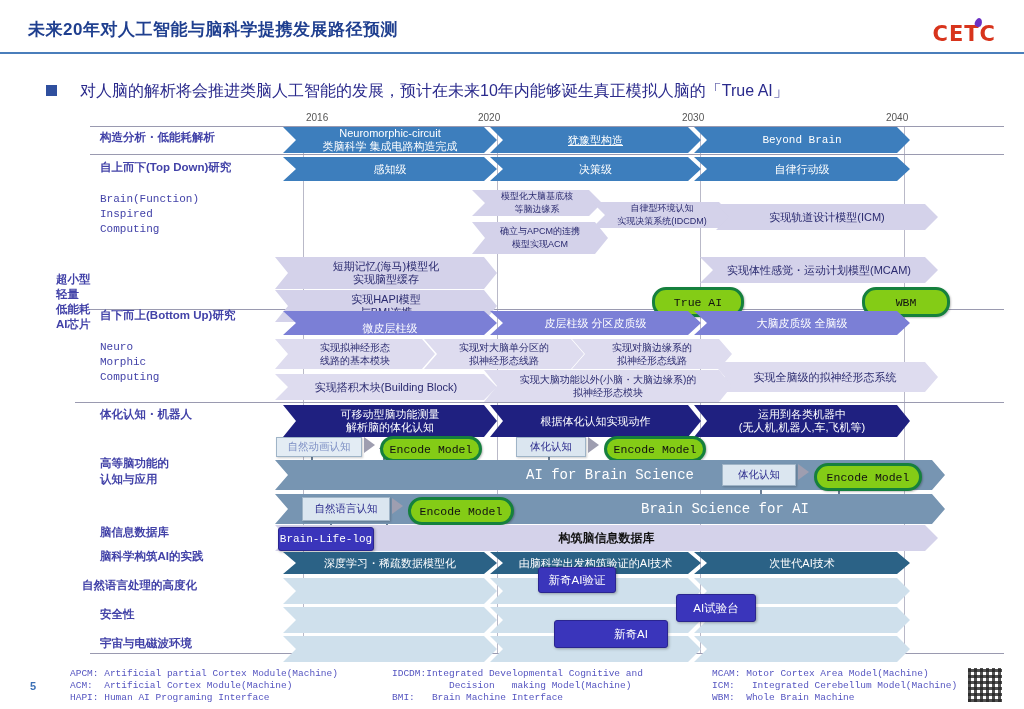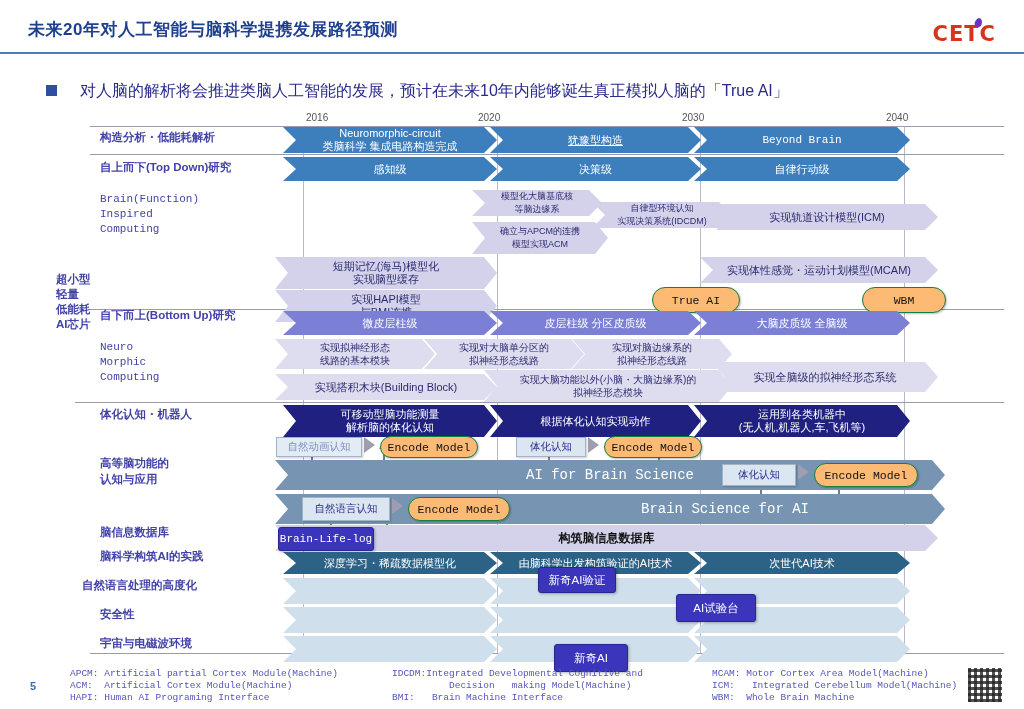--- a/index.html
+++ b/index.html
@@ -74,21 +74,21 @@
   .c-lav    {background:#d4d2ea;color:#2b2b70;}
   .c-lav2   {background:#dedcef;color:#2b2b70;}
   .c-steel  {background:#7795b2;color:#ffffff;}
   .c-teal   {background:#2b6286;color:#ffffff;}
   .c-ice    {background:#cfe0ec;color:#2b2b70;}
 
   .mono{font-family:"Liberation Mono","DejaVu Sans Mono",monospace;}
 
   
   .capsule{
-    position:absolute;background:#fdba74;border:1px solid #15803d;border-radius:14px;
+    position:absolute;background:#84cc16;border:3px solid #15803d;border-radius:14px;
     display:flex;align-items:center;justify-content:center;
     font-size:11.5px;color:#111;box-shadow:1px 1px 2px rgba(0,0,0,.25);
     font-family:"Liberation Mono","DejaVu Sans Mono",monospace;
   }
   
   .pbox{
     position:absolute;background:#dbe6f0;border:1px solid #9fb4c7;
     display:flex;align-items:center;justify-content:center;
     font-size:10.5px;color:#2a2a8c;box-shadow:1px 1px 2px rgba(0,0,0,.2);
   }
@@ -232,21 +232,21 @@
 与BMI连携</span>
     </div>
 
     <div class="capsule" style="left:652px;top:175px;width:86px;height:24px;">
       <span>True AI</span>
     </div>
     <div class="capsule" style="left:862px;top:175px;width:82px;height:24px;">
       <span>WBM</span>
     </div>
 
-    <div class="chev c-purple" style="left:283px;top:199px;width:214px;height:24px;">
+    <div class="chev c-purple" style="left:283px;top:199px;width:214px;height:24px;align-items:flex-end;">
       <span class="t">微皮层柱级</span>
     </div>
     <div class="chev c-purple" style="left:490px;top:199px;width:211px;height:24px;">
       <span class="t">皮层柱级 分区皮质级</span>
     </div>
     <div class="chev c-purple" style="left:694px;top:199px;width:216px;height:24px;">
       <span class="t">大脑皮质级 全脑级</span>
     </div>
 
     <div class="chev c-lav2" style="left:275px;top:227px;width:160px;height:30px;font-size:10px;">
@@ -376,21 +376,21 @@
     <div class="chev c-ice" style="left:283px;top:524px;width:214px;height:26px;"></div>
     <div class="chev c-ice" style="left:490px;top:524px;width:211px;height:26px;"></div>
     <div class="chev c-ice" style="left:694px;top:524px;width:216px;height:26px;"></div>
 
     <div class="bbox" style="left:538px;top:455px;width:76px;height:24px;">
       <span>新奇AI验证</span>
     </div>
     <div class="bbox" style="left:676px;top:482px;width:78px;height:26px;">
       <span>AI试验台</span>
     </div>
-    <div class="bbox" style="left:554px;top:532px;width:72px;height:26px;">
+    <div class="bbox" style="left:554px;top:508px;width:72px;height:26px;padding-left:40px;">
       <span>新奇AI</span>
     </div>
 
   </div>
 
   <div class="pagenum">5</div>
   <div class="legend" style="left:70px;top:668px;">APCM: Artificial partial Cortex Module(Machine)
 ACM:  Artificial Cortex Module(Machine)
 HAPI: Human AI Programing Interface</div>
   <div class="legend" style="left:392px;top:668px;">IDCDM:Integrated Developmental Cognitive and

